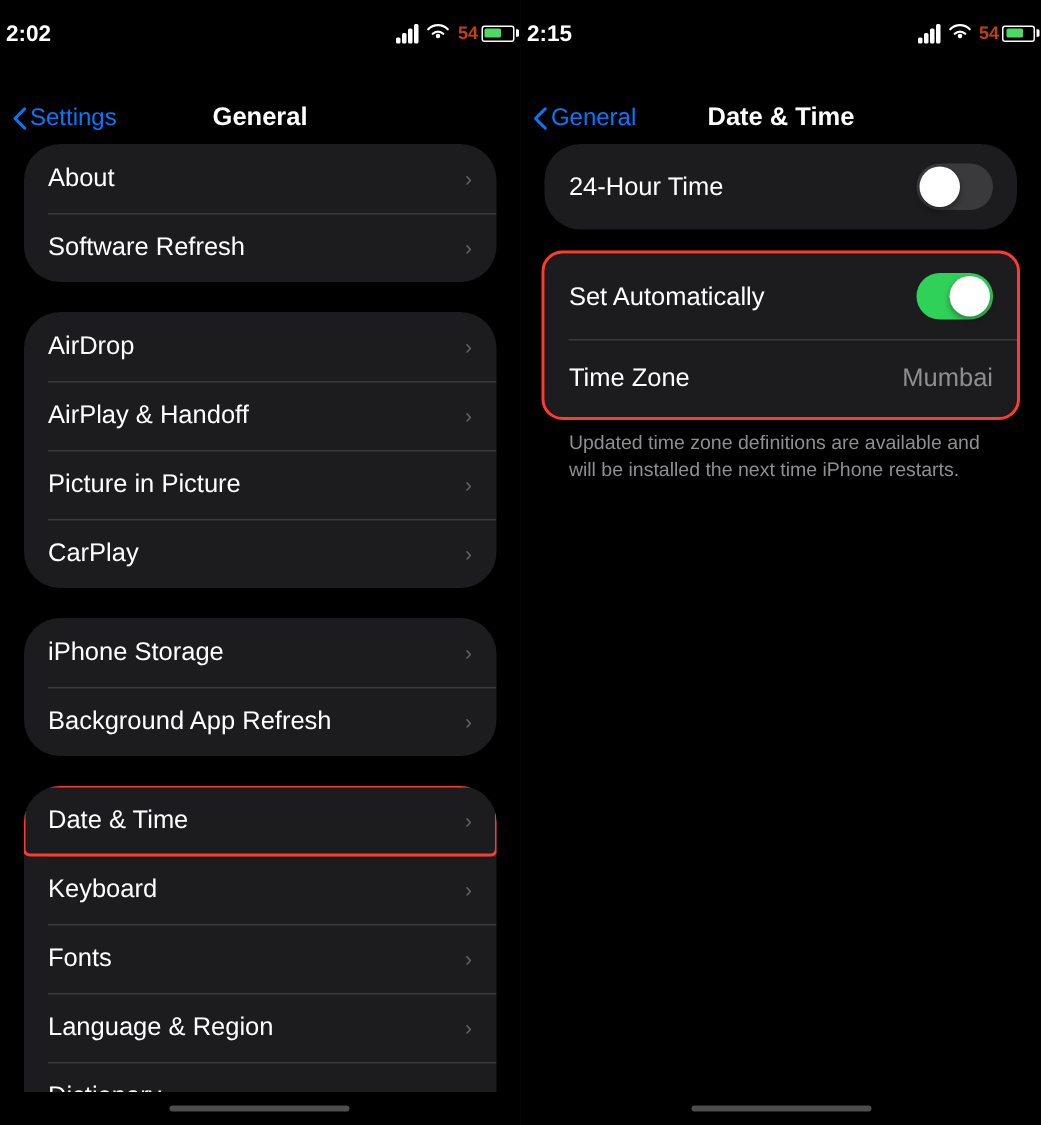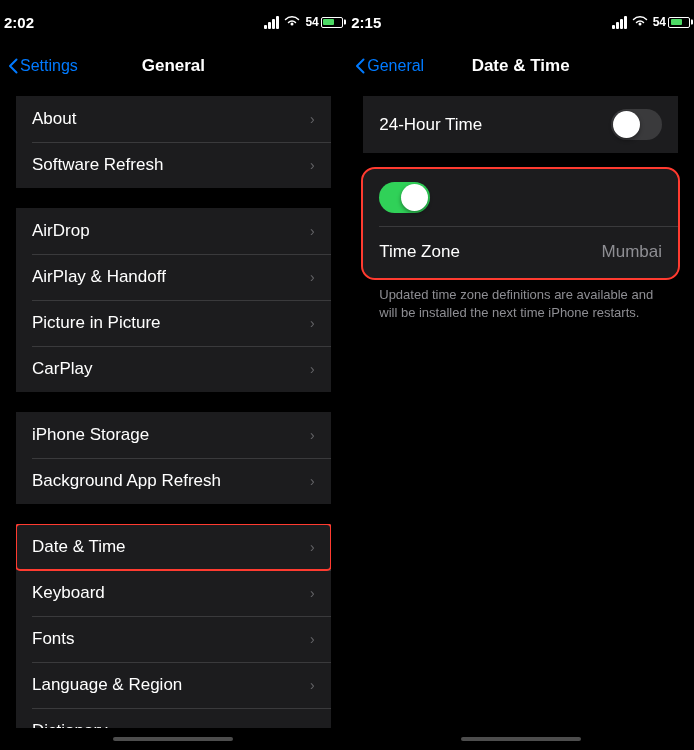--- a/index.html
+++ b/index.html
@@ -45,21 +45,21 @@
     .signal-bars span {
       background: #fff;
       width: 3px;
       border-radius: 1px;
     }
     .wifi-icon { color: #fff; font-size: 13px; }
     .battery-icon {
       display: flex;
       align-items: center;
       gap: 2px;
-      color: #ffffff;
+      color: #c2410c;
       font-size: 12px;
       font-weight: 600;
       justify-content: center;
     }
     .battery-body {
       width: 22px;
       height: 11px;
       border: 1.5px solid #fff;
       border-radius: 2px;
       position: relative;
@@ -82,21 +82,21 @@
       width: 65%;
       height: 100%;
       background: #4CD964;
       border-radius: 1px;
     }
 
     
     .nav-bar {
       height: 44px;
       display: flex;
-      align-items: center;
+      align-items: flex-end;
       justify-content: center;
       padding: 0 16px;
       position: relative;
       flex-shrink: 0;
     }
     .nav-back {
       position: absolute;
       left: 8px;
       color: #007AFF;
       font-size: 16px;
@@ -115,21 +115,21 @@
     
     .content {
       flex: 1;
       overflow: hidden;
       padding: 8px 16px;
     }
 
     
     .section-group {
       background: #1C1C1E;
-      border-radius: 0;
+      border-radius: 24px;
       margin-bottom: 20px;
       overflow: hidden;
     }
 
     
     .list-item {
       display: flex;
       align-items: center;
       justify-content: space-between;
       padding: 13px 16px;
@@ -404,20 +404,21 @@
       <div class="settings-row">
         <span class="settings-row-label">24-Hour Time</span>
         <div class="toggle off">
           <div class="toggle-knob"></div>
         </div>
       </div>
     </div>
 
     <div class="section-group" style="margin-bottom:0; outline: 2.5px solid #FF3B30; border-radius:12px; position:relative;">
       <div class="settings-row">
+        <span class="settings-row-label">Set Automatically</span>
         <div class="toggle on">
           <div class="toggle-knob"></div>
         </div>
 
       </div>
       <div class="settings-row">
         <span class="settings-row-label">Time Zone</span>
         <span class="settings-row-value">Mumbai</span>
       </div>
     </div>

